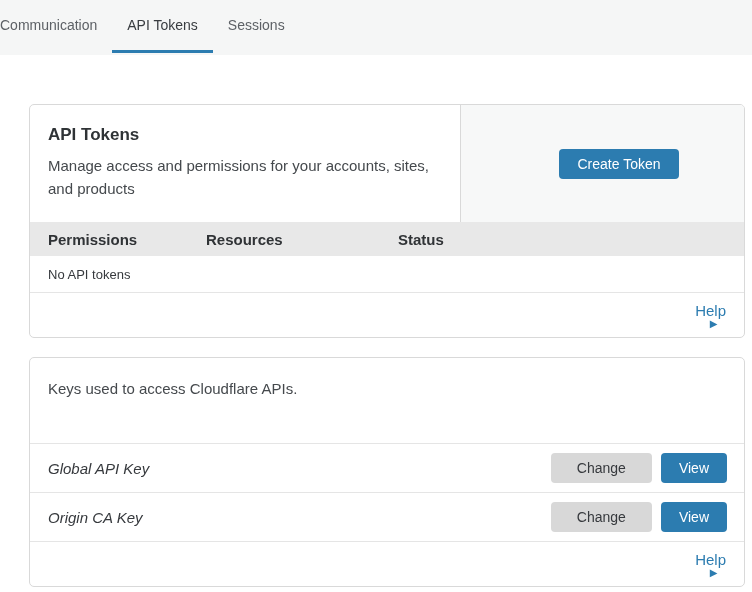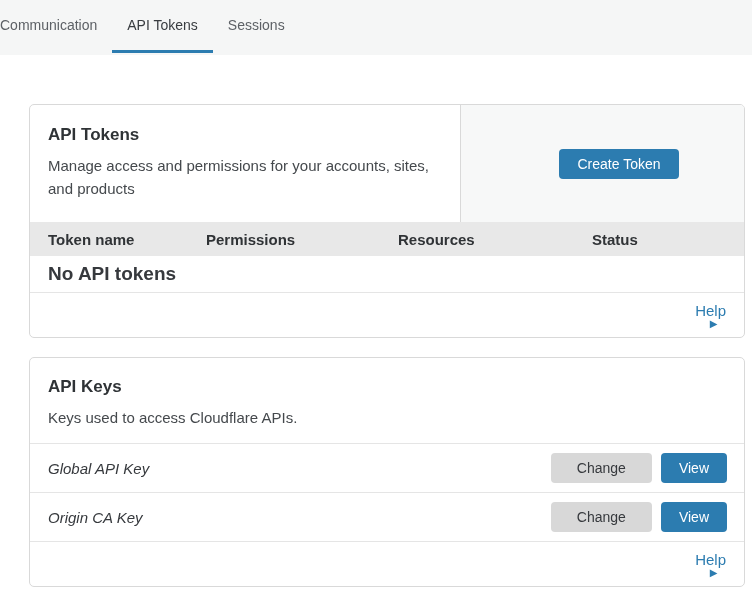--- a/index.html
+++ b/index.html
@@ -105,24 +105,23 @@
     padding-left: 18px;
     font-size: 15px;
     font-weight: 700;
     color: #303336;
   }
   .table-empty-row {
     height: 37px;
     display: flex;
     align-items: center;
     padding-left: 18px;
-    font-size: 19px;
+    font-size: 13px;
     color: #36393d;
     border-bottom: 1px solid #e5e5e5;
-    font-weight: bold;
   }
 
   
   .help-row {
     height: 44px;
     display: flex;
     align-items: center;
     justify-content: flex-end;
     padding-right: 18px;
   }
@@ -178,41 +177,39 @@
       <div class="head-left">
         <div class="card-title">API Tokens</div>
         <div class="card-desc">Manage access and permissions for your accounts, sites, and products</div>
       </div>
       <div class="head-right">
         <button class="btn btn-primary">Create Token</button>
       </div>
     </div>
 
     <div class="table-head">
-      <div>Token name</div>
       <div>Permissions</div>
       <div>Resources</div>
       <div>Status</div>
     </div>
 
     <div class="table-empty-row">
       <span>No API tokens</span>
     </div>
 
     <div class="help-row">
       <a class="help-link">
         <span>Help</span>
         <span class="help-arrow">▶</span>
       </a>
     </div>
   </section>
 
   <section class="card">
     <div class="keys-header">
-      <div class="card-title">API Keys</div>
       <div class="card-desc">Keys used to access Cloudflare APIs.</div>
     </div>
 
     <div class="key-row">
       <div class="key-name">Global API Key</div>
       <button class="btn btn-secondary">Change</button>
       <button class="btn btn-primary">View</button>
     </div>
 
     <div class="key-row">

